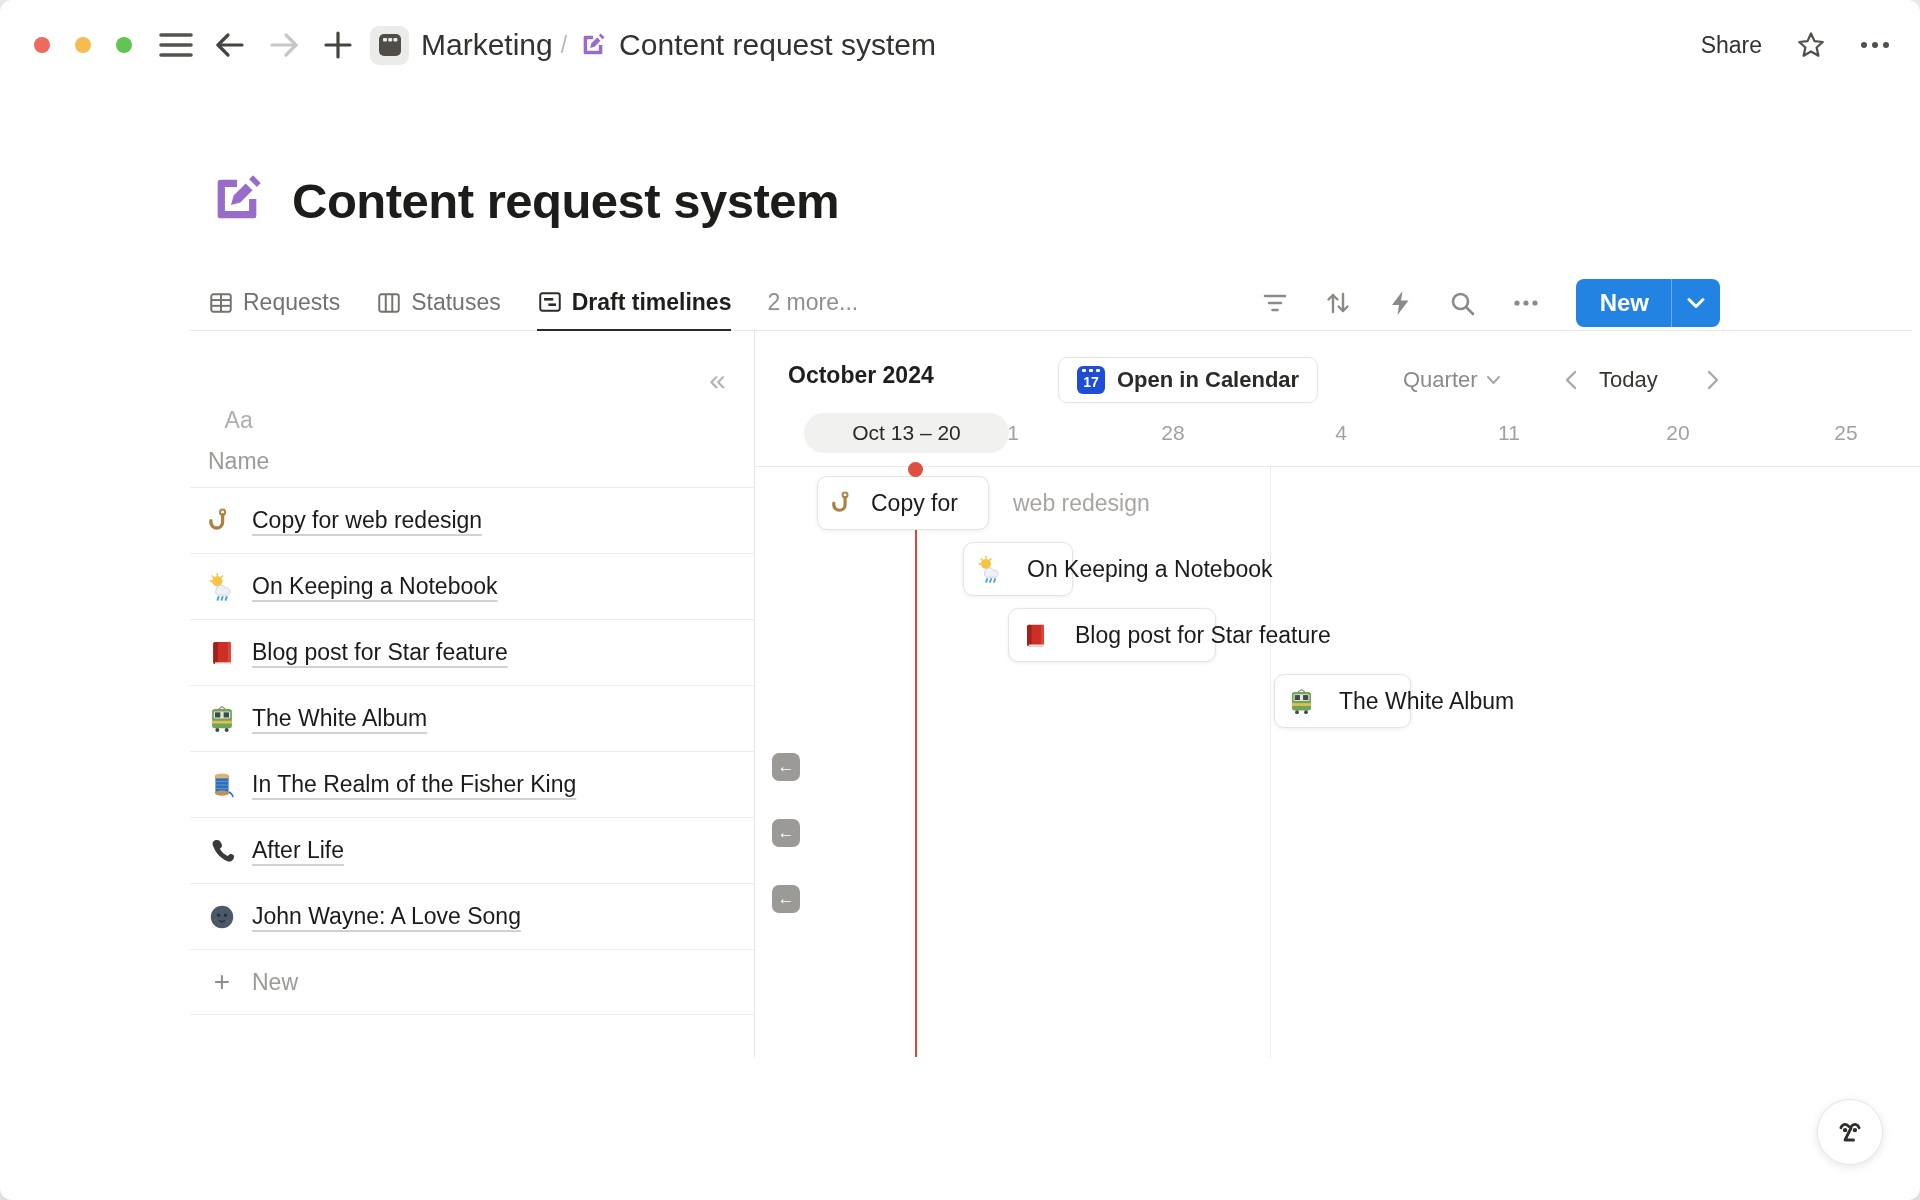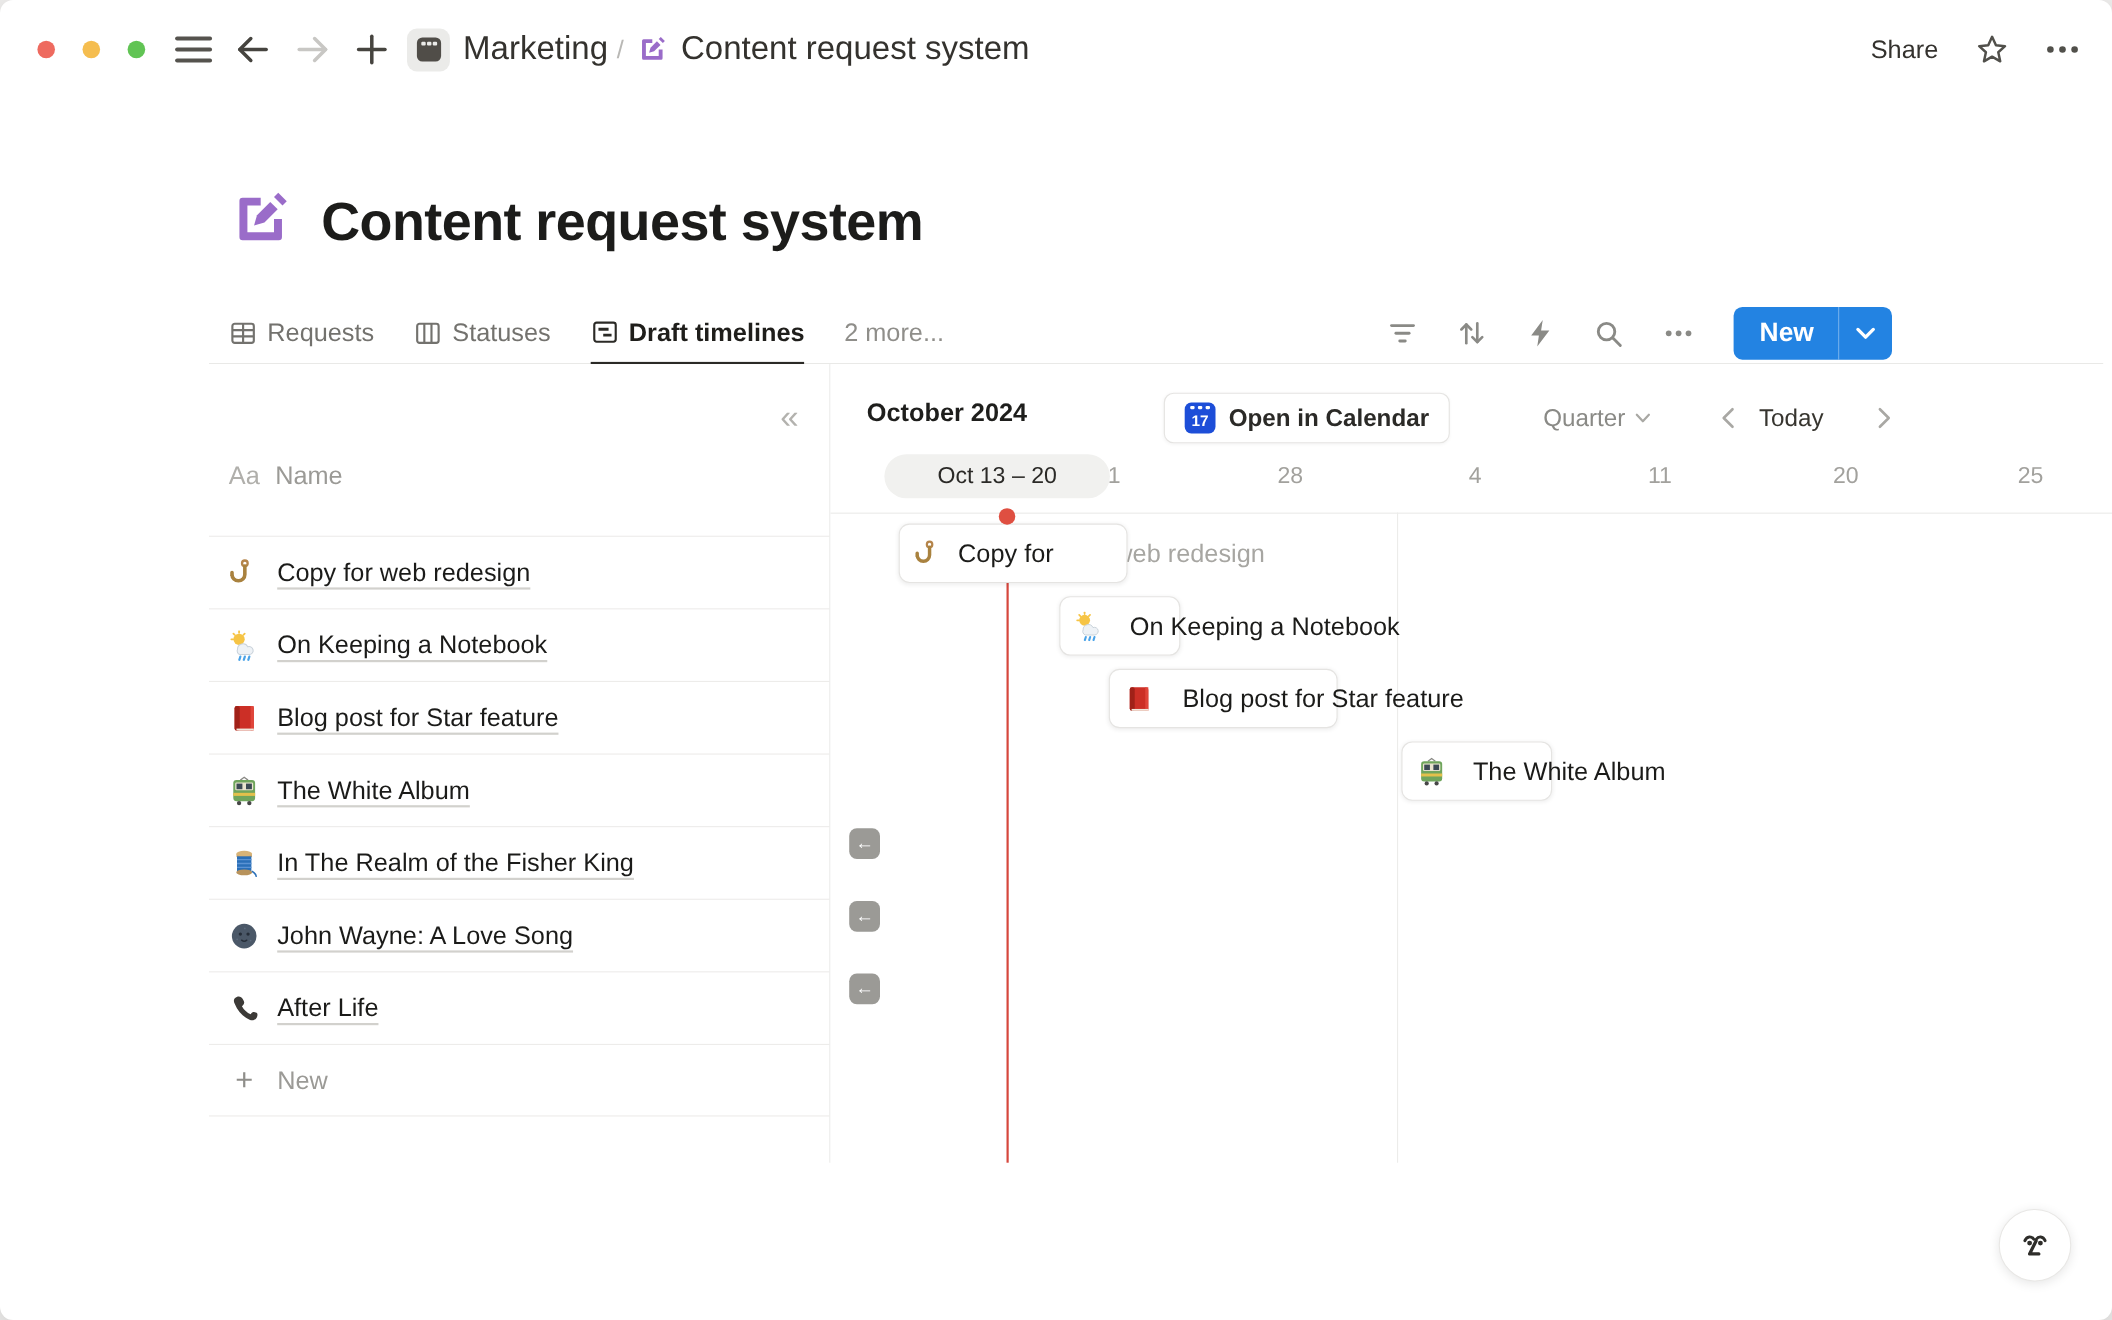--- a/index.html
+++ b/index.html
@@ -36,21 +36,21 @@
   .view-controls { position:absolute; right:192px; top:0; height:56px; display:flex; align-items:center; gap:37px; }
   .vc-ic { color:#8a8a86; display:flex; }
   .new-btn { display:flex; align-items:stretch; height:48px; background:#2383e2; border-radius:8px; overflow:hidden; color:#fff; margin-left:0; }
   .new-main { display:flex; align-items:center; padding:0 22px 0 24px; font-size:24px; font-weight:700; }
   .new-split { width:1px; background:rgba(255,255,255,.35); }
   .new-caret { display:flex; align-items:center; padding:0 14px; }
 
   
   .left-panel { position:absolute; left:190px; top:331px; width:564px; height:726px; background:#fff; }
   .collapse { position:absolute; right:28px; top:34px; font-size:30px; color:#b3b2ae; line-height:1; }
-  .tbl-head { position:absolute; left:18px; top:88px; display:flex; align-items:center; gap:14px; font-size:23px; }
+  .tbl-head { position:absolute; left:18px; top:76px; display:flex; align-items:center; gap:14px; font-size:23px;flex-direction:column; }
   .tbl-head .type { color:#b0afab; } .tbl-head .name { color:#9b9a96; }
   .rows { position:absolute; left:0; top:156px; width:564px; }
   .trow { height:66px; border-top:1px solid #edecea; display:flex; align-items:center; padding-left:18px; gap:16px; }
   .trow:last-child { border-bottom:1px solid #edecea; }
   .trow .emo { width:28px; height:28px; display:flex; align-items:center; justify-content:center; }
   .trow .emo svg { width:28px; height:28px; }
   .trow .t { font-size:23px; font-weight:500; color:#1b1b19; text-decoration:underline; text-decoration-color:#d2d1cd; text-decoration-thickness:1.5px; text-underline-offset:6px; white-space:nowrap; }
   .trow.newrow .plus { color:#8f8e8a; font-size:28px; width:28px; text-align:center; }
   .trow.newrow .t { color:#9b9a96; text-decoration:none; font-weight:400; }
   .panel-divider { position:absolute; left:754px; top:331px; width:1px; height:726px; background:#e7e7e5; }
@@ -344,38 +344,38 @@
               </g>
               <ellipse cx="12" cy="18.9" rx="6.2" ry="2.3" fill="#b8935c"></ellipse>
               <path d="M18 18 q3 1.5 3.5 4.5" stroke="#2a6fb8" stroke-width="1.2" fill="none"></path>
             </svg>
           </span>
         <span class="t">In The Realm of the Fisher King</span>
       </div>
       <div class="trow">
         <span class="emo">
             <svg viewBox="0 0 24 24">
+              <path d="M4.6 8.6 C2.8 5.4 4.2 3.2 6.6 2.4 C8.6 1.8 10.4 2.6 11.3 4.3 L12.2 6 C12.9 7.4 12.5 8.8 11.3 9.8 L10.6 10.4 C12.4 13.6 15 15.9 18 17.3 L18.6 16.5 C19.6 15.2 21 14.9 22.4 15.7 L23 16 C24 16.7 24 18 23.4 19.5 C22.3 22.1 19.8 23.1 17.1 21.9 C11.5 19.4 7 14.9 4.6 8.6 Z" fill="#3c3a37" transform="scale(0.92) translate(0.5,0.5)"></path>
+            </svg>
+          </span>
+        <span class="t">After Life</span>
+      </div>
+      <div class="trow">
+        <span class="emo">
+            <svg viewBox="0 0 24 24">
               <circle cx="12" cy="12" r="9.6" fill="#4b5868"></circle>
               <circle cx="9" cy="10.4" r="1.3" fill="#252d38"></circle>
               <circle cx="15" cy="10.4" r="1.3" fill="#252d38"></circle>
               <path d="M10 15.2 q2 1.6 4 0" stroke="#252d38" stroke-width="1.2" fill="none" stroke-linecap="round"></path>
               <circle cx="6.5" cy="14.5" r="0.7" fill="#5d6b7c"></circle>
               <circle cx="17" cy="15.5" r="0.7" fill="#5d6b7c"></circle>
               <circle cx="12.5" cy="6" r="0.7" fill="#5d6b7c"></circle>
             </svg>
           </span>
         <span class="t">John Wayne: A Love Song</span>
-      </div>
-      <div class="trow">
-        <span class="emo">
-            <svg viewBox="0 0 24 24">
-              <path d="M4.6 8.6 C2.8 5.4 4.2 3.2 6.6 2.4 C8.6 1.8 10.4 2.6 11.3 4.3 L12.2 6 C12.9 7.4 12.5 8.8 11.3 9.8 L10.6 10.4 C12.4 13.6 15 15.9 18 17.3 L18.6 16.5 C19.6 15.2 21 14.9 22.4 15.7 L23 16 C24 16.7 24 18 23.4 19.5 C22.3 22.1 19.8 23.1 17.1 21.9 C11.5 19.4 7 14.9 4.6 8.6 Z" fill="#3c3a37" transform="scale(0.92) translate(0.5,0.5)"></path>
-            </svg>
-          </span>
-        <span class="t">After Life</span>
       </div>
       <div class="trow newrow">
         <span class="plus">+</span>
         <span class="t">New</span>
       </div>
     </div>
   </div>
   <div class="panel-divider"></div>
 
   <div class="timeline">
@@ -412,21 +412,21 @@
     <div class="tick" style="left:556px">4</div>
     <div class="tick" style="left:724px">11</div>
     <div class="tick" style="left:893px">20</div>
     <div class="tick" style="left:1061px">25</div>
     <div class="axis-border"></div>
 
     <div class="gridline"></div>
     <div class="today-line"></div>
     <div class="today-dot"></div>
 
-    <div class="bar clip" style="left:62px; top:145px; width:208px;">
+    <div class="bar clip" style="left:62px; top:145px; width:172px;">
       <span class="emo">
           <svg viewBox="0 0 24 24">
             <circle cx="12.5" cy="4.4" r="2.2" fill="none" stroke="#b5854b" stroke-width="1.8"></circle>
             <path d="M12.5 6.6 V13 a5 5 0 0 1 -10 0 v-1.4" fill="none" stroke="#a9823f" stroke-width="2.8" stroke-linecap="round"></path>
             <path d="M2.5 11.6 l-1.6 2.6 3.2 .2 z" fill="#a9823f"></path>
           </svg>
         </span>
       <span class="bt">Copy for</span>
     </div>
     <div class="float-label ghost" style="left:258px; top:145px;">web redesign</div>

